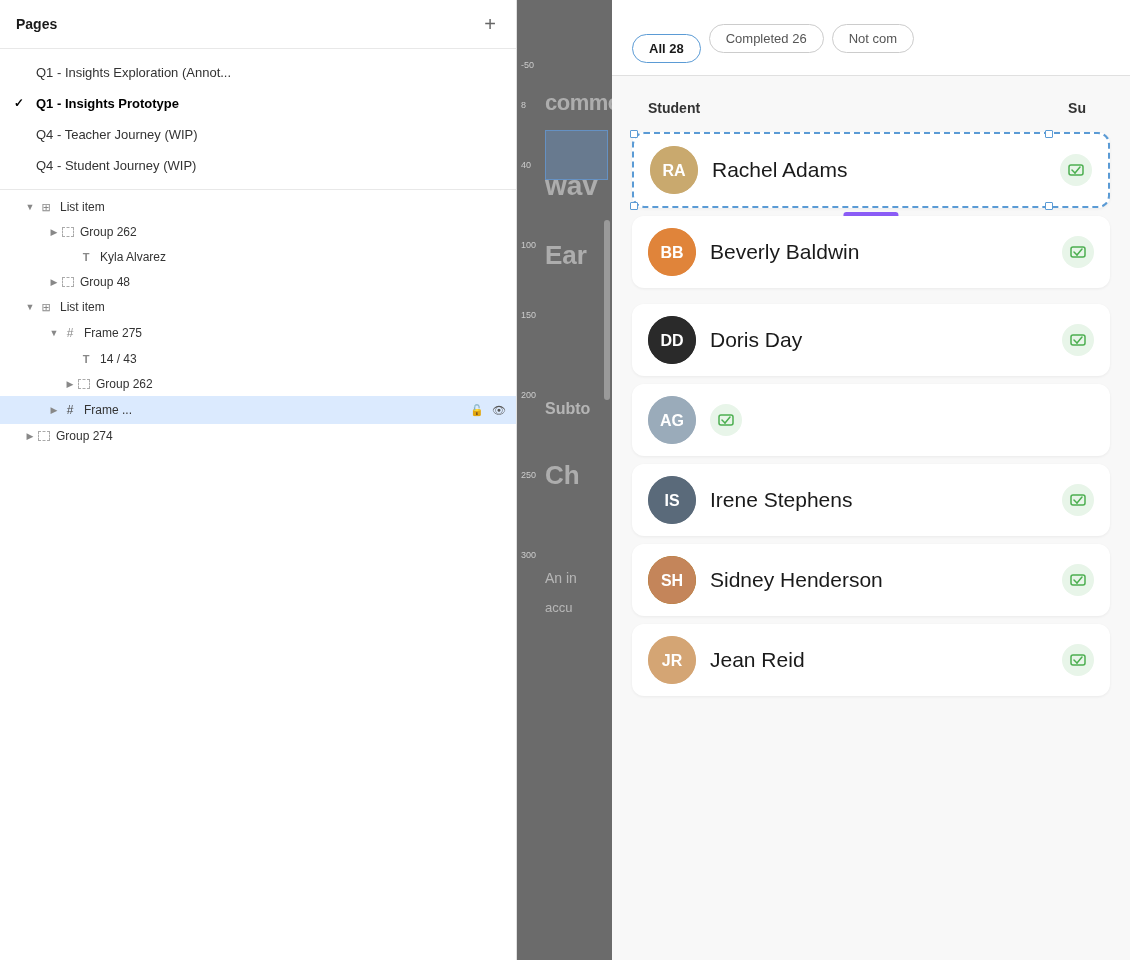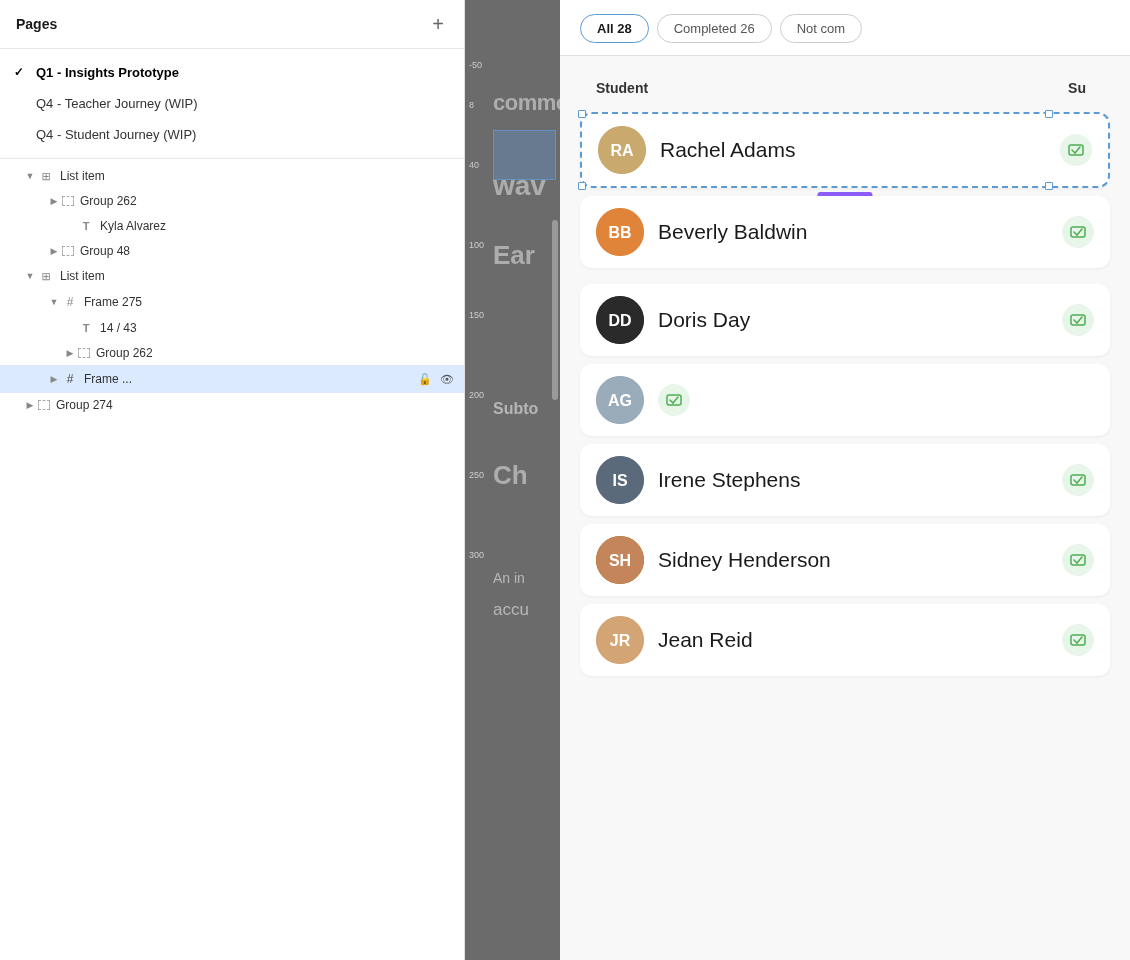--- a/index.html
+++ b/index.html
@@ -7,21 +7,21 @@
       font-family: -apple-system, BlinkMacSystemFont, 'Segoe UI', sans-serif;
       background: #f5f5f5;
       display: flex;
       width: 1130px;
       height: 960px;
       overflow: hidden;
     }
 
     
     .left-panel {
-      width: 465px;
+      width: 517px;
       background: #fff;
       border-right: 1px solid #e0e0e0;
       display: flex;
       flex-direction: column;
       height: 100%;
       overflow: hidden;
     }
 
     .pages-header {
       display: flex;
@@ -187,20 +187,21 @@
       background: #fff;
       color: #555;
       margin-bottom: 12px;
     }
 
     .tab-pill.active {
       background: #fff;
       border-color: #5b9bd5;
       color: #1a1a1a;
       font-weight: 600;
+      margin-top: 20px;
     }
 
     
     .table-container {
       flex: 1;
       overflow-y: auto;
       padding: 16px 20px;
     }
 
     .table-header {
@@ -289,20 +290,23 @@
 <body>
 
 <div class="left-panel">
 
   <div class="pages-header">
     <span class="pages-title">Pages</span>
     <button class="add-button">+</button>
   </div>
 
   <div class="pages-list">
+    <div class="page-item">
+      <span>Q1 - Insights Exploration (Annot...</span>
+    </div>
     <div class="page-item active">
       <span>Q1 - Insights Prototype</span>
     </div>
     <div class="page-item">
       <span>Q4 - Teacher Journey (WIP)</span>
     </div>
     <div class="page-item">
       <span>Q4 - Student Journey (WIP)</span>
     </div>
   </div>
@@ -388,21 +392,21 @@
     <div style="position: absolute; top: 410px; left: 4px;">250</div>
     <div style="position: absolute; top: 490px; left: 4px;">300</div>
   </div>
 
   <div style="position: absolute; top: 90px; left: 28px; font-size: 22px; font-weight: 800; color: rgba(255,255,255,0.45); letter-spacing: -0.5px; z-index: 1;">commo</div>
   <div style="position: absolute; top: 170px; left: 28px; font-size: 28px; font-weight: 800; color: rgba(255,255,255,0.45); z-index: 1;">wav</div>
   <div style="position: absolute; top: 240px; left: 28px; font-size: 26px; font-weight: 800; color: rgba(255,255,255,0.45); z-index: 1;">Ear</div>
   <div style="position: absolute; top: 400px; left: 28px; font-size: 16px; font-weight: 600; color: rgba(255,255,255,0.5); z-index: 1;">Subto</div>
   <div style="position: absolute; top: 460px; left: 28px; font-size: 26px; font-weight: 800; color: rgba(255,255,255,0.45); z-index: 1;">Ch</div>
   <div style="position: absolute; top: 570px; left: 28px; font-size: 14px; color: rgba(255,255,255,0.5); z-index: 1;">An in</div>
-  <div style="position: absolute; top: 600px; left: 28px; font-size: 17px; color: rgba(255,255,255,0.5); z-index: 1;">accu</div>
+  <div style="position: absolute; top: 600px; left: 28px; font-size: 13px; color: rgba(255,255,255,0.5); z-index: 1;">accu</div>
 
   <div style="position: absolute; right: 2px; top: 220px; width: 6px; height: 180px; background: #9a9a9a; border-radius: 3px; z-index: 3;"></div>
 
   <div style="position: absolute; top: 130px; left: 28px; right: 4px; height: 50px; background: rgba(100,160,230,0.3); border: 1px solid rgba(100,160,230,0.6); z-index: 1;"></div>
 </div>
 
 <div class="right-panel">
 
   <div class="tabs-row">
     <button class="tab-pill active">All 28</button>

